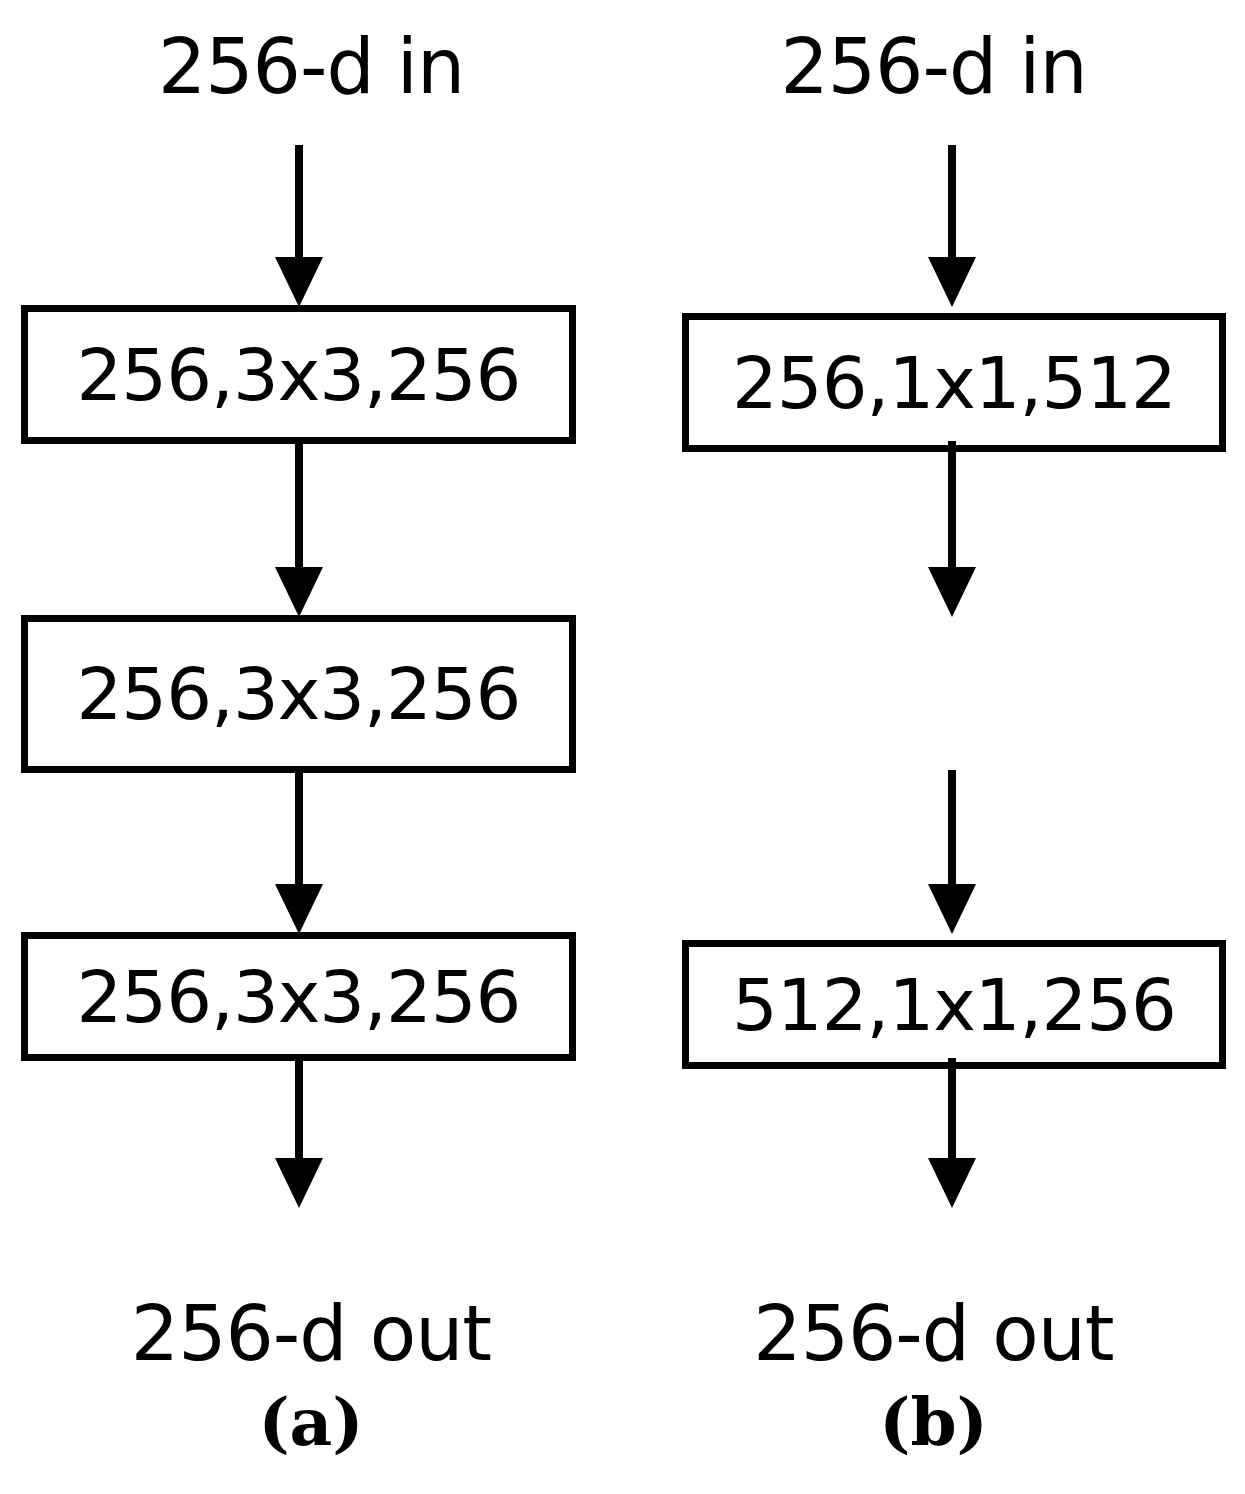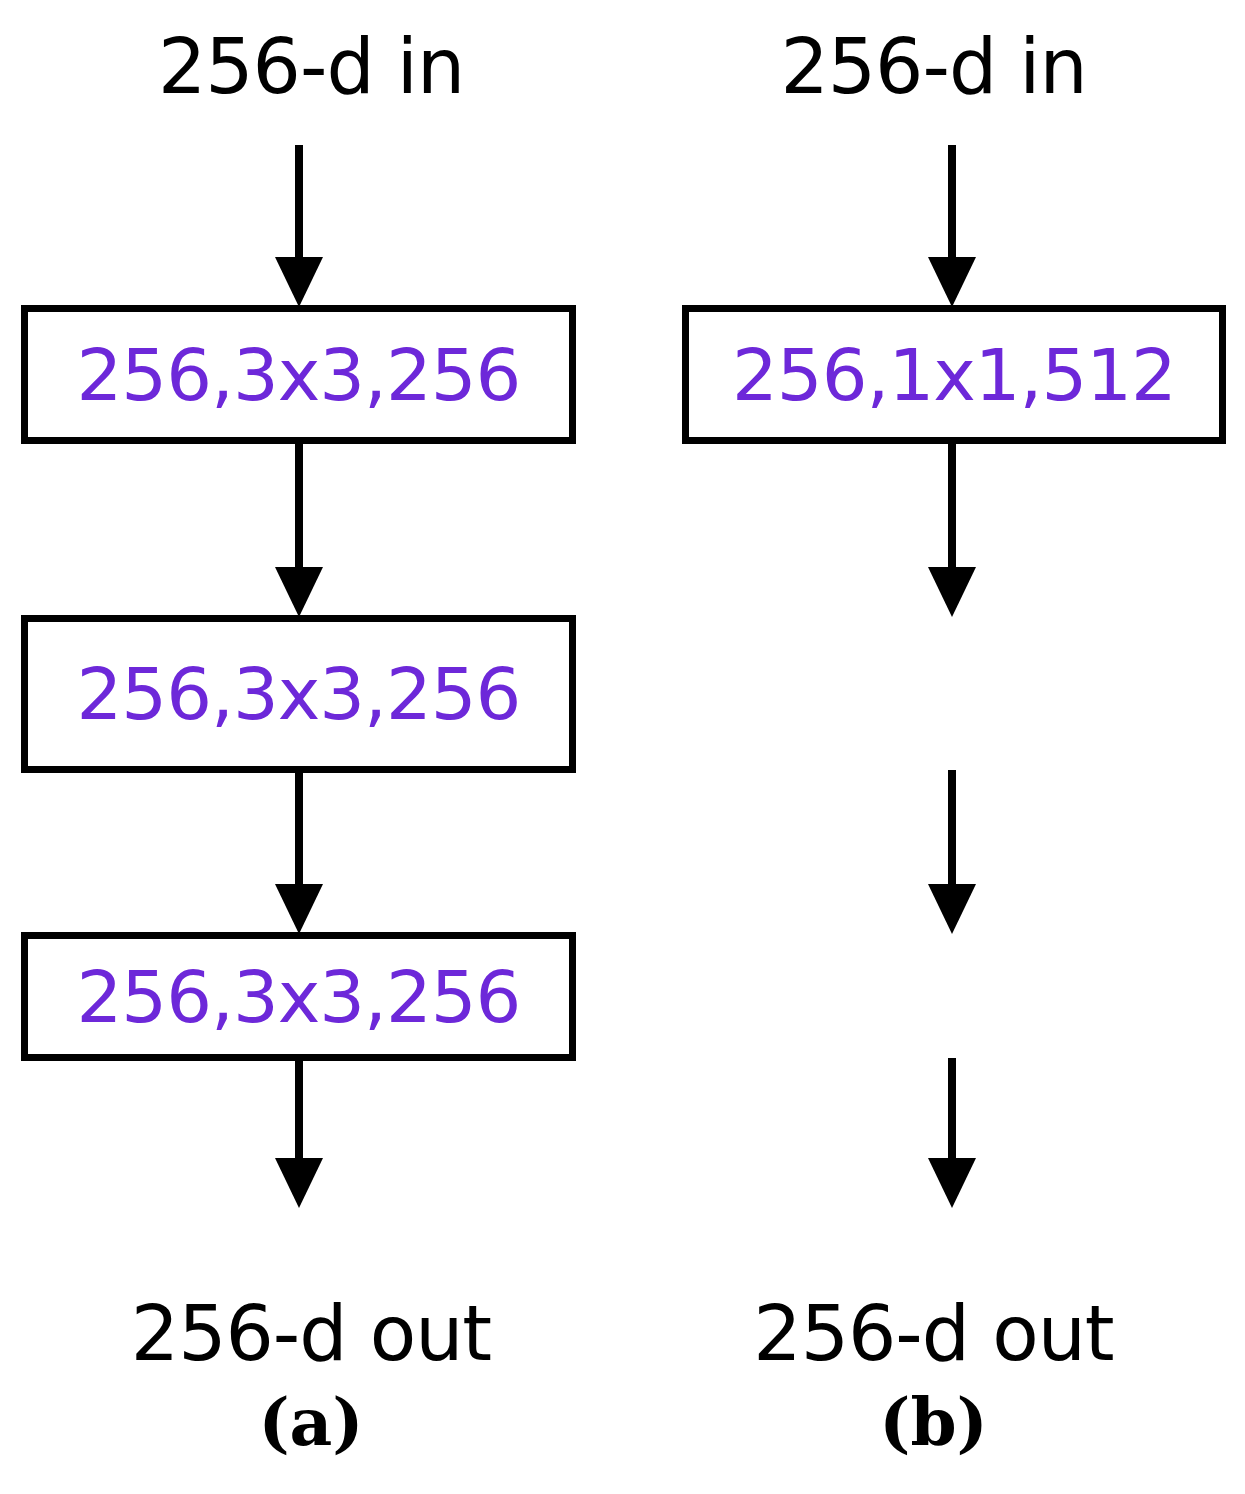--- a/index.html
+++ b/index.html
@@ -57,36 +57,36 @@
   }
 
   .op-box {
     position: absolute;
     box-sizing: border-box;
     border: 7px solid #000000;
     background: #ffffff;
     display: flex;
     align-items: center;
     justify-content: center;
-    color: #6d28d9;
+    color: #000000;
     font-family: "DejaVu Sans", sans-serif;
     font-size: 72px;
     line-height: 1;
     letter-spacing: -1px;
     white-space: nowrap;
   }
 
   
   .col-a .op-box { left: 21px; width: 555px; }
   .col-a .box-1 { top: 305px; height: 139px; }
   .col-a .box-2 { top: 615px; height: 158px; }
   .col-a .box-3 { top: 932px; height: 129px; }
 
   
-  .col-b .op-box { left: 60px; width: 544px; }
+  .col-b .op-box { left: 60px; width: 544px; margin-top: 8px; }
   .col-b .box-1 { top: 305px; height: 139px; }
   .col-b .box-2 { top: 615px; height: 158px; }
   .col-b .box-3 { top: 932px; height: 129px; }
 
   .arrow {
     position: absolute;
   }
   .arrow .shaft {
     position: absolute;
     left: 50%;
@@ -184,20 +184,21 @@
       <div class="shaft"></div>
       <div class="head"></div>
     </div>
 
 
     <div class="arrow arrow-2-3">
       <div class="shaft"></div>
       <div class="head"></div>
     </div>
 
+    <div class="op-box box-3">512,1x1,256</div>
 
     <div class="arrow arrow-out">
       <div class="shaft"></div>
       <div class="head"></div>
     </div>
 
     <div class="io-label label-out">256-d out</div>
 
     <div class="caption">(b)</div>
   </div>

